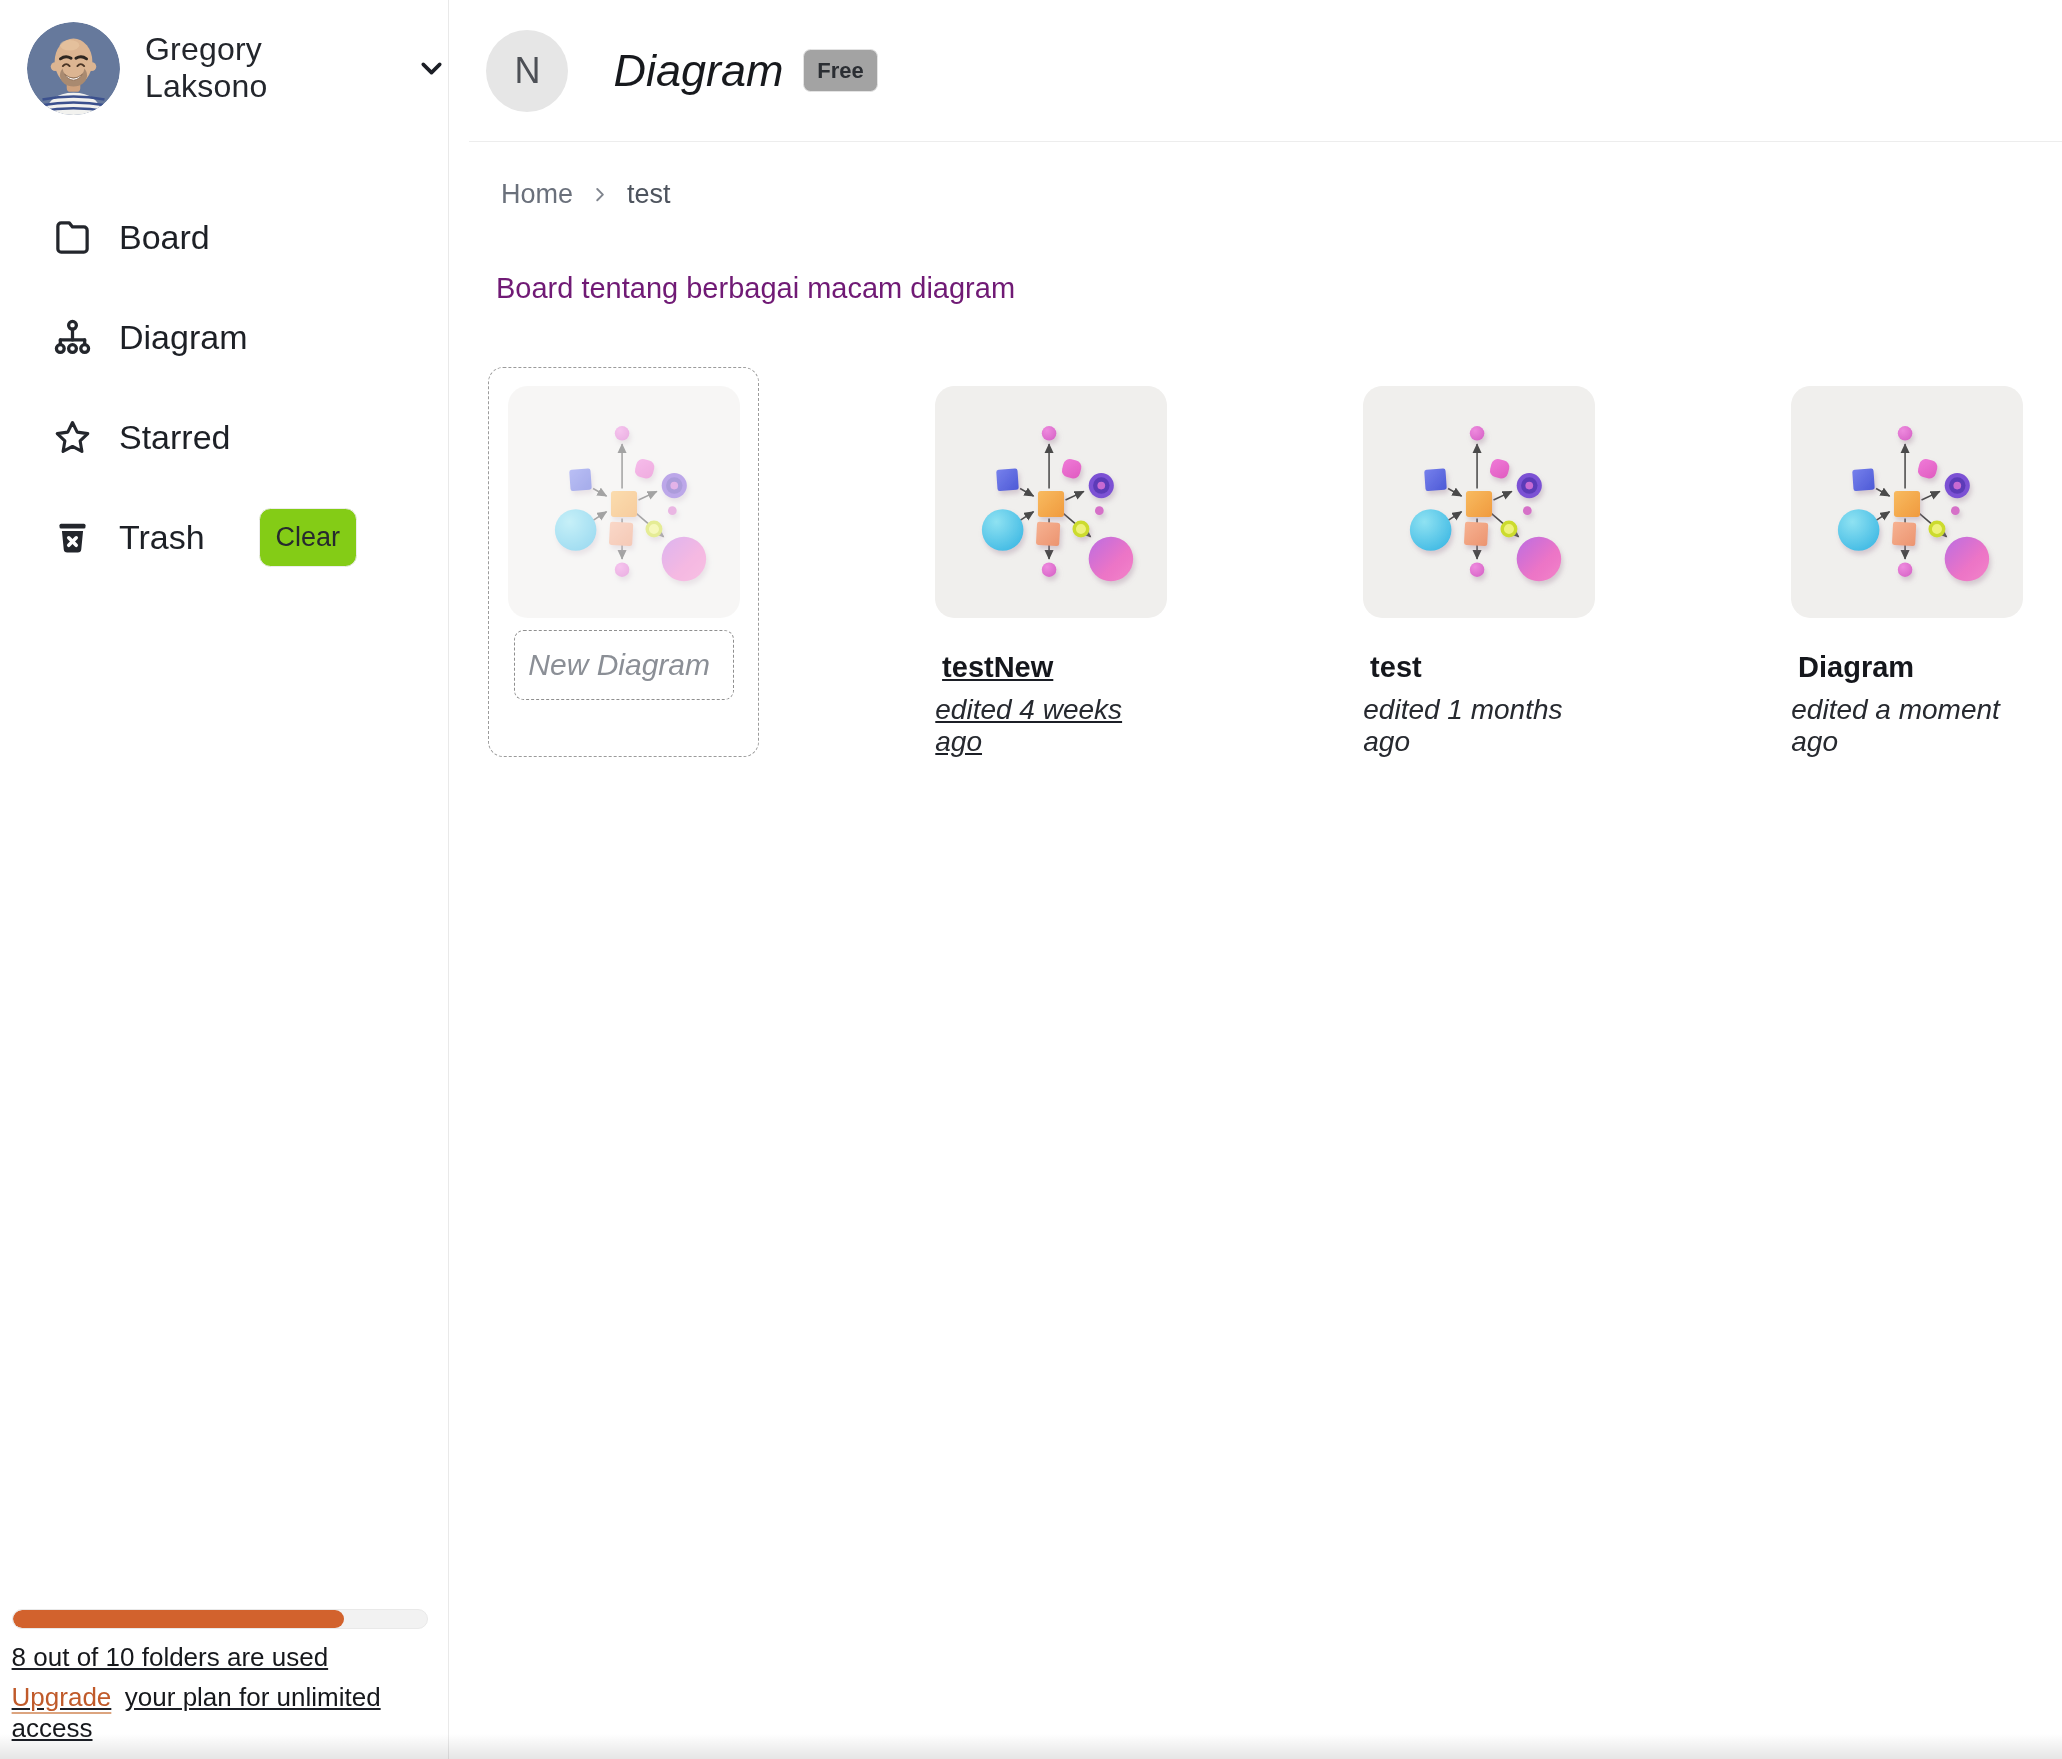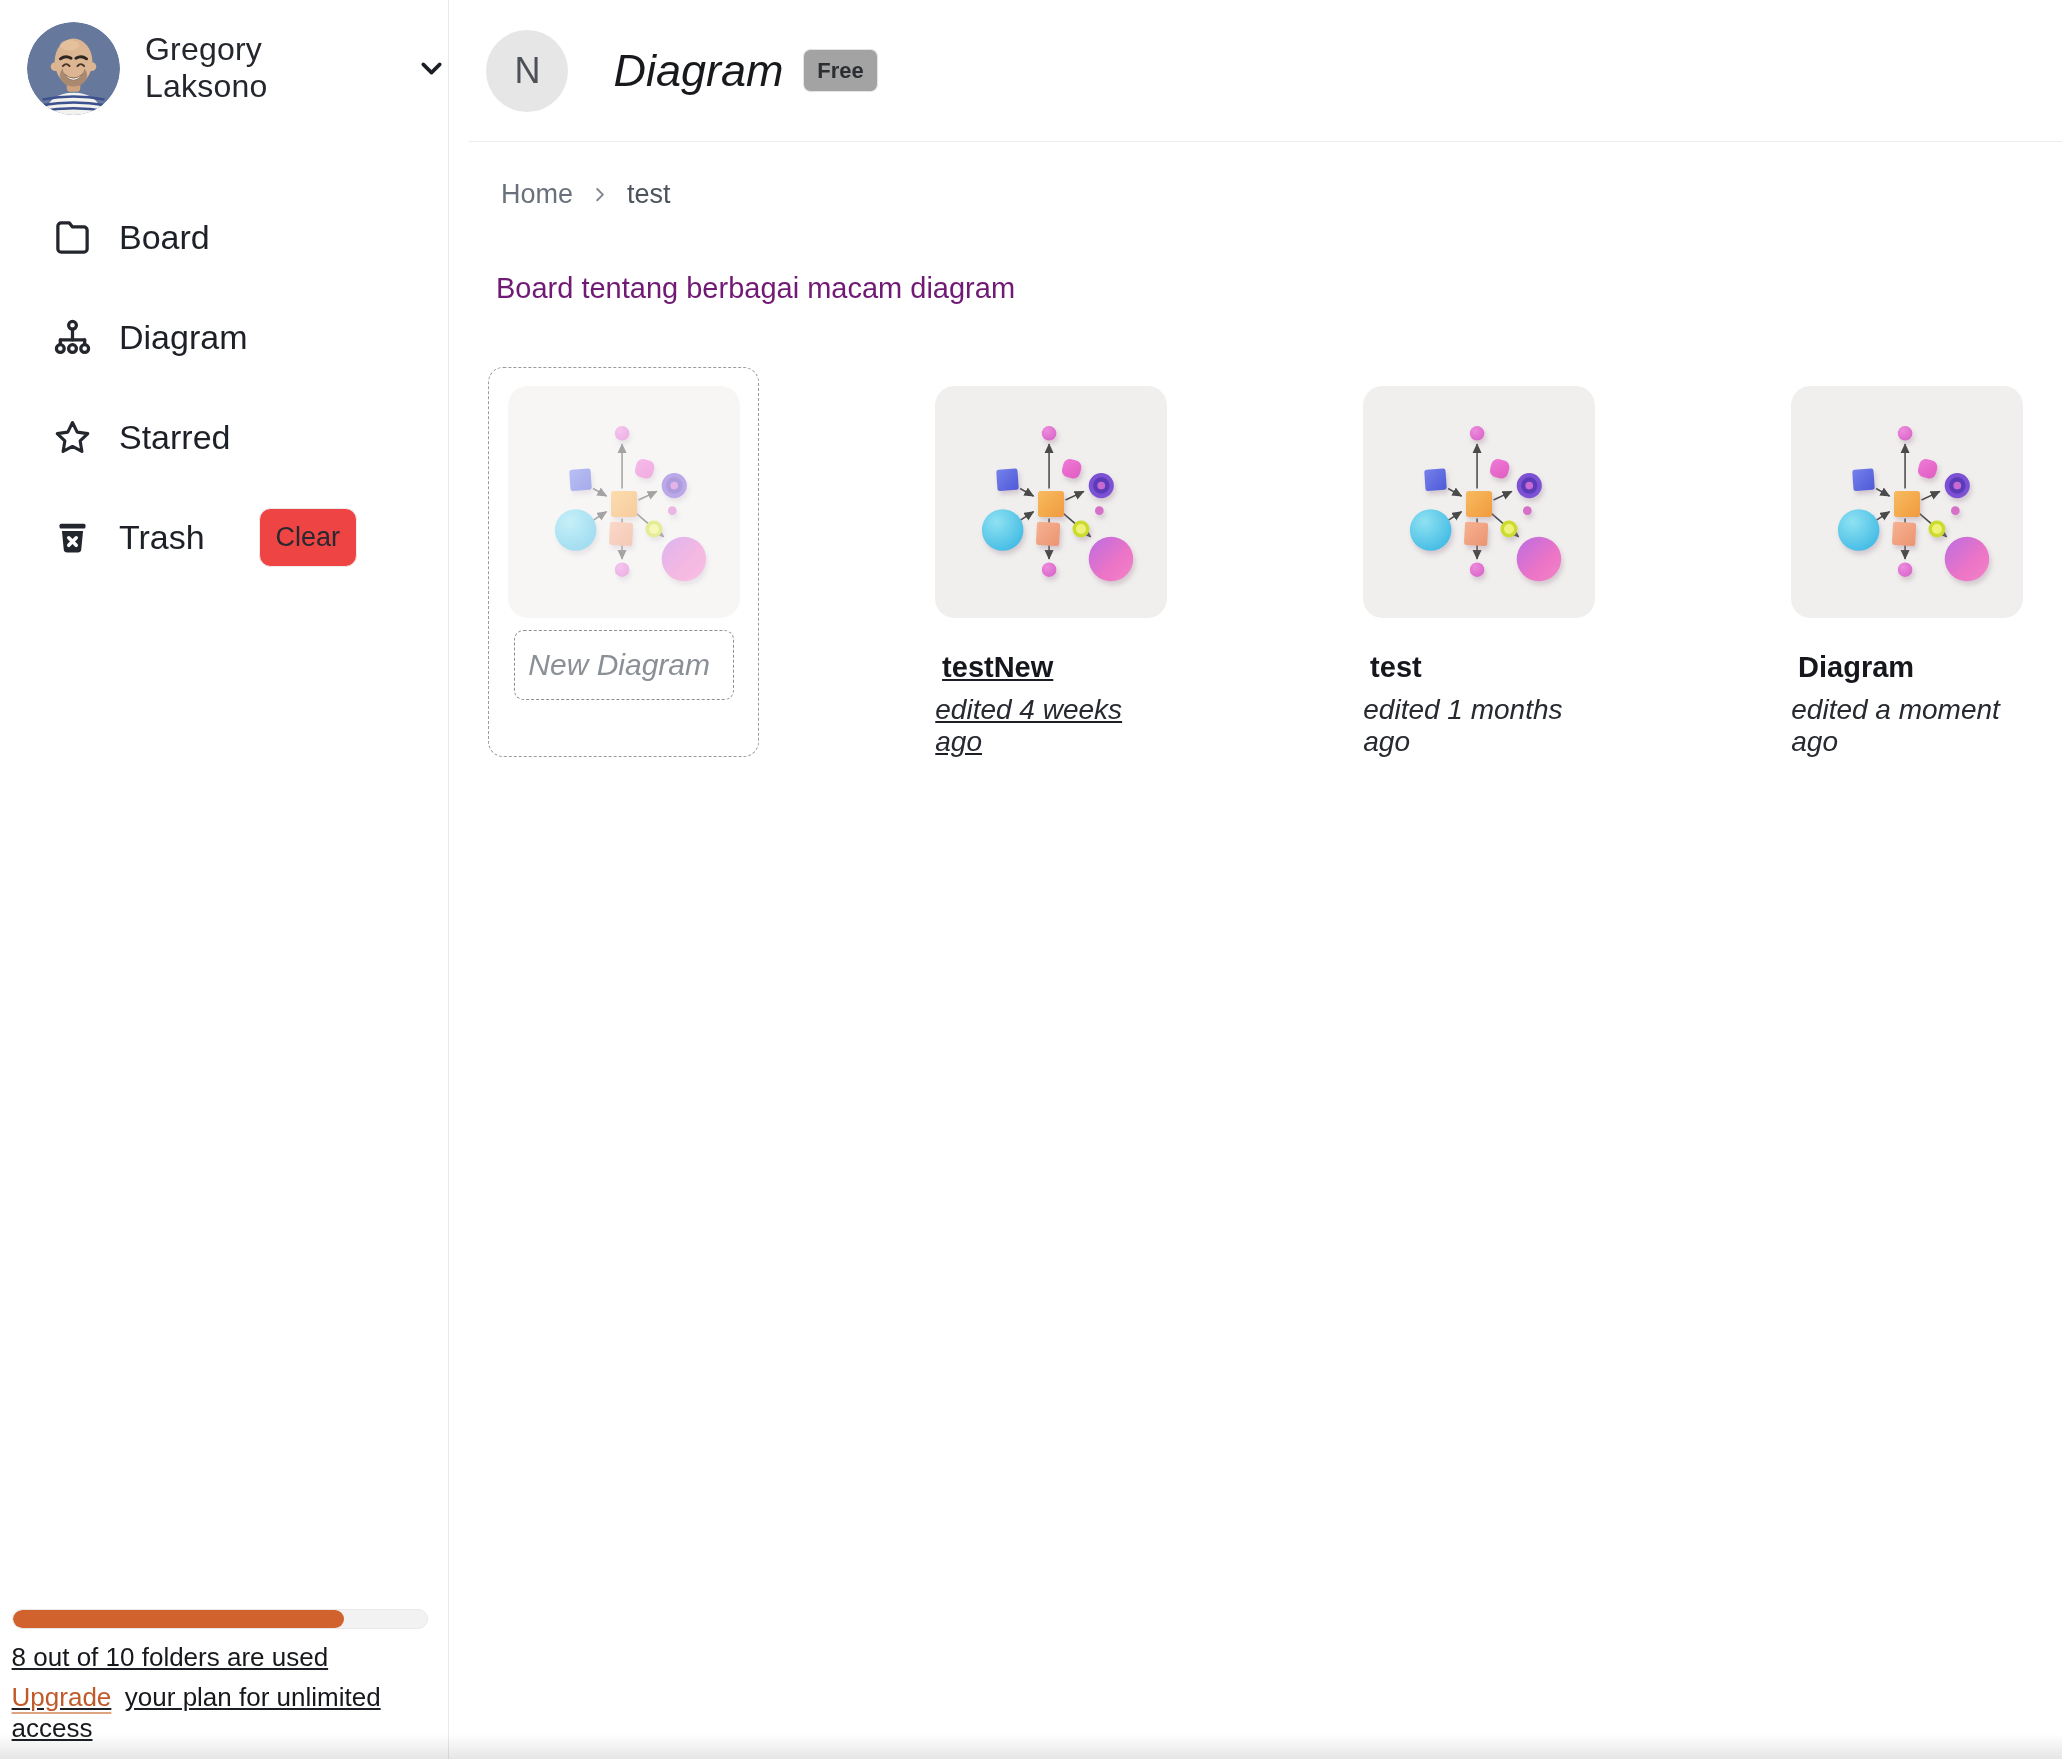--- a/index.html
+++ b/index.html
@@ -13,21 +13,21 @@
   .profile { display:flex; align-items:center; padding:14.5px 0 0 27px; height:122px; }
   .avatar { width:93px; height:93px; border-radius:50%; overflow:hidden; flex:0 0 auto; }
   .profile-name { margin-left:25px; font-size:32px; color:#23262c; letter-spacing:0.2px; }
   .chev { margin-left:35px; display:flex; align-items:center; cursor:pointer; }
 
   .nav { margin-top:92px; display:flex; flex-direction:column; }
   .nav-item { display:flex; align-items:center; height:46px; margin-bottom:54px;
     padding-left:53px; cursor:pointer; }
   .nav-icon { width:39px; height:39px; display:flex; align-items:center; justify-content:center; }
   .nav-label { margin-left:27px; font-size:34px; font-weight:500; color:#1d2026; }
-  .clear-btn { margin-left:54px; width:98px; height:59px; background:#ef4444;
+  .clear-btn { margin-left:54px; width:98px; height:59px; background:#84cc16;
     border:1.9px solid #ececec; border-radius:11.6px; font-size:27px; color:#26292f;
     font-family:inherit; cursor:pointer; }
 
   .usage { position:absolute; left:11.6px; right:20px; bottom:15.4px;text-decoration:underline; }
   .bar { position:relative; height:20px; border-radius:10.6px; background:#f2f2f2;
     border:1px solid #e9e9e9; overflow:hidden; }
   .bar-fill { position:absolute; left:0; top:0; bottom:0; border-radius:10.6px; }
   .usage-text { margin-top:12.6px; font-size:26px; color:#16181c; }
   .upgrade-line { margin-top:8.7px; font-size:26px; color:#16181c; }
   .upgrade-link { color:#c05a2a; text-decoration:underline; text-decoration-color:#dca47f;

